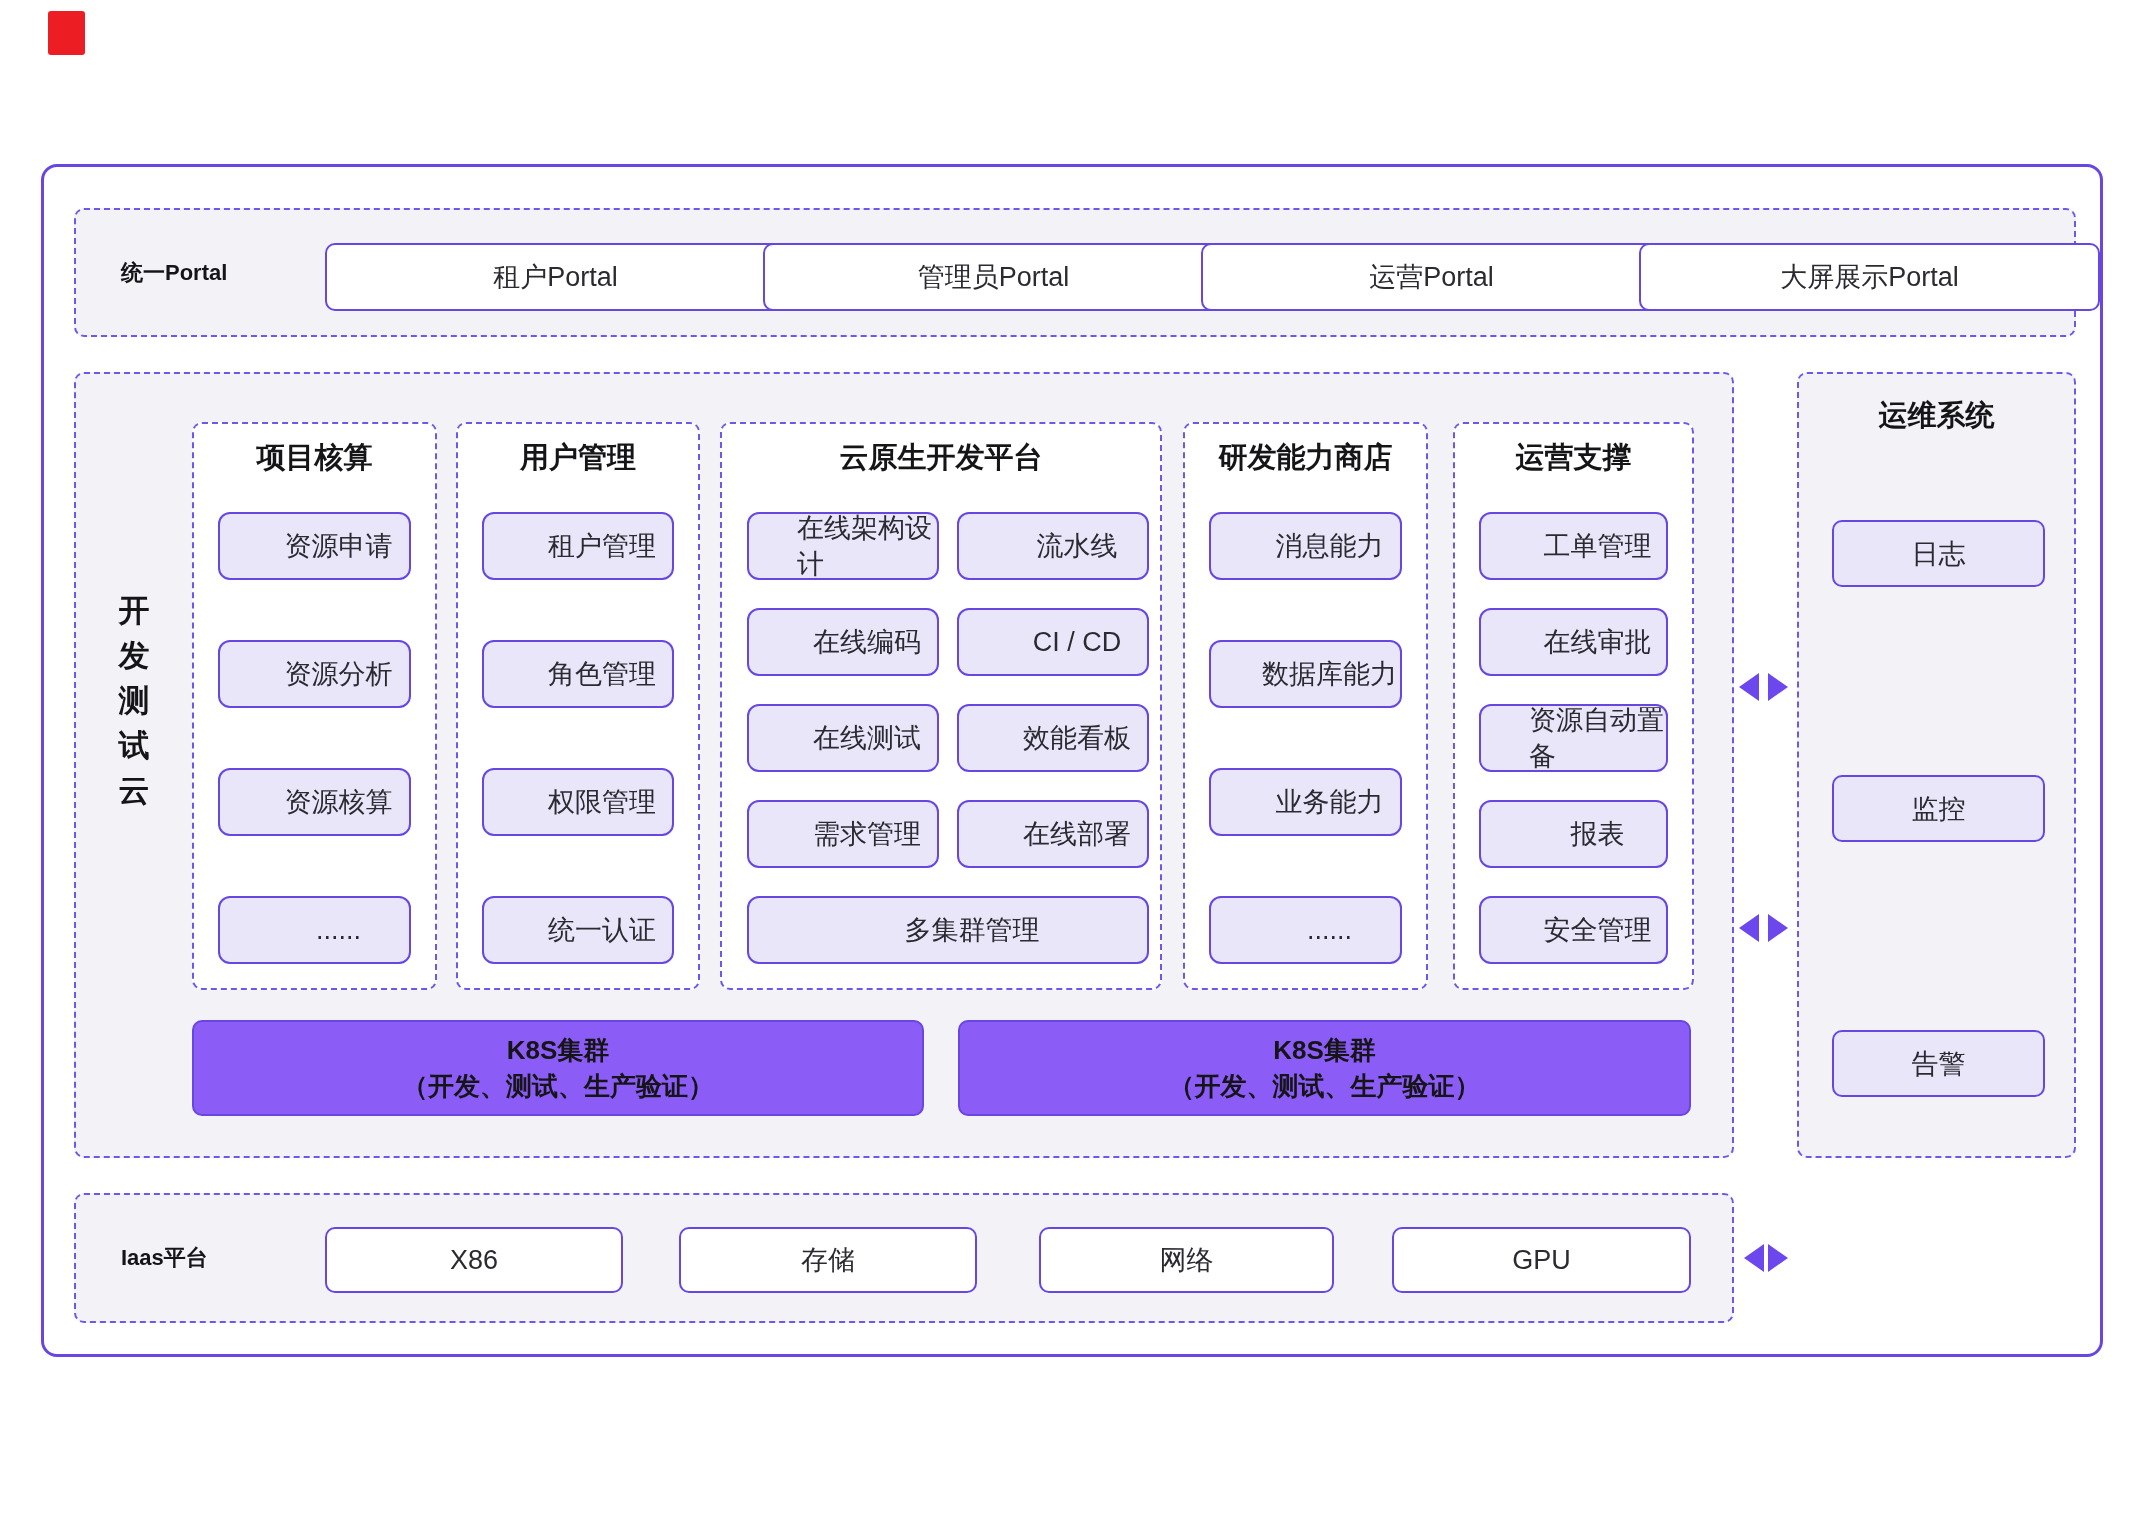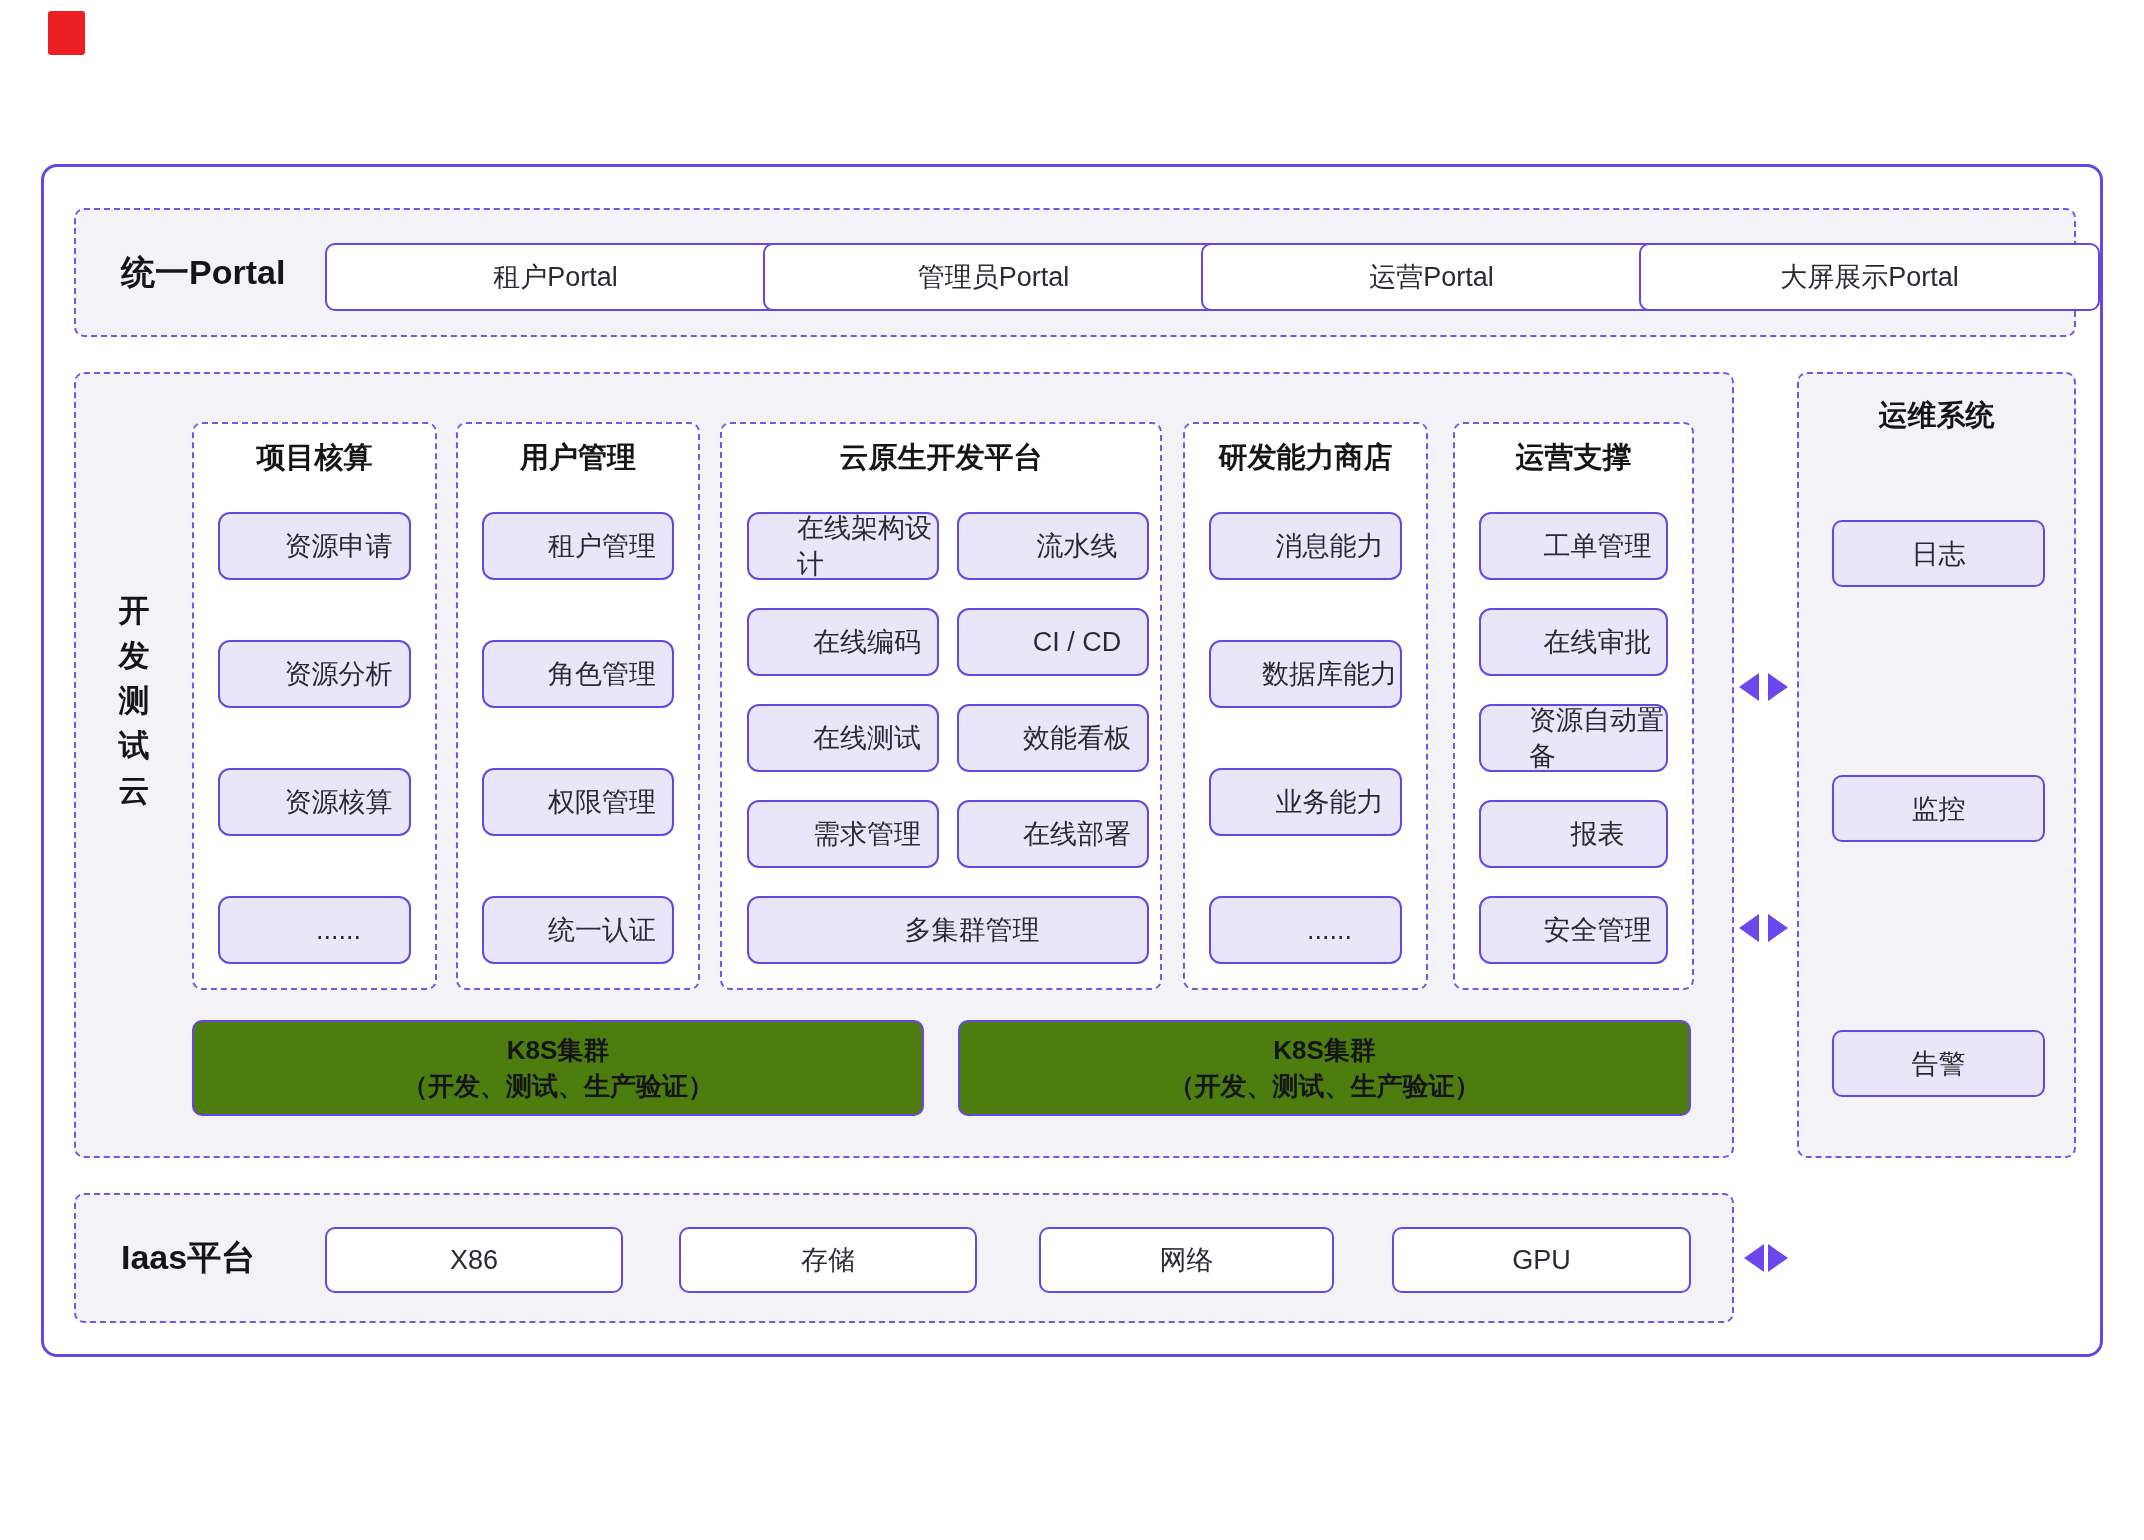--- a/index.html
+++ b/index.html
@@ -20,33 +20,33 @@
   .red-block{position:absolute;left:48px;top:11px;width:37px;height:44px;background:var(--red);border-radius:3px;}
 
   .outer{position:absolute;left:41px;top:164px;width:2062px;height:1193px;background:#fff;border:3px solid var(--purple);border-radius:16px;}
 
   .panel{position:absolute;background:var(--panel);border:2px dashed var(--purple-dash);border-radius:10px;}
   .portal-bar{left:30px;top:41px;width:2002px;height:129px;}
   .middle-box{left:30px;top:205px;width:1660px;height:786px;}
   .ops-box{left:1753px;top:205px;width:279px;height:786px;}
   .iaas-bar{left:30px;top:1026px;width:1660px;height:130px;}
 
-  .section-label{position:absolute;left:45px;top:0;height:100%;display:flex;align-items:center;font-size:34px;font-weight:bold;color:var(--txt);}
+  .section-label{position:absolute;left:45px;top:0;height:100%;display:flex;align-items:center;font-size:22px;font-weight:bold;color:var(--txt);}
 
   .white-btn{position:absolute;background:#fff;border:2px solid var(--purple);border-radius:10px;display:flex;align-items:center;justify-content:center;font-size:27px;color:var(--txt-item);}
   .portal-btn{top:33px;height:68px;width:461px;}
 
   .column{position:absolute;top:48px;height:568px;background:#fff;border:2px dashed var(--purple-dash);border-radius:10px;}
   .col-title{position:absolute;top:14px;left:0;width:100%;text-align:center;font-size:29px;font-weight:bold;color:var(--txt);}
   .chip{position:absolute;background:var(--lavender);border:2px solid var(--purple);border-radius:12px;display:flex;align-items:center;justify-content:center;font-size:27px;color:var(--txt-item);height:68px;padding-left:48px;}
   .chip.std{left:24px;width:calc(100% - 48px);}
 
   .vlabel{position:absolute;left:30px;top:220px;width:56px;display:flex;flex-direction:column;align-items:center;gap:11px;font-size:31px;font-weight:bold;color:var(--txt);line-height:1.1;}
 
-  .k8s{position:absolute;top:646px;height:96px;background:#4d7c0f;border:2px solid var(--purple);border-radius:10px;display:flex;flex-direction:column;align-items:center;justify-content:center;font-size:26px;font-weight:bold;color:var(--txt);line-height:36px;}
+  .k8s{position:absolute;top:646px;height:96px;background:#8b5cf6;border:2px solid var(--purple);border-radius:10px;display:flex;flex-direction:column;align-items:center;justify-content:center;font-size:26px;font-weight:bold;color:var(--txt);line-height:36px;}
 
   .ops-item{position:absolute;left:33px;width:213px;height:67px;background:var(--lavender);border:2px solid var(--purple);border-radius:10px;display:flex;align-items:center;justify-content:center;font-size:27px;color:var(--txt-item);}
 
   .it-box{position:absolute;left:1753px;top:1026px;width:283px;height:130px;background:var(--lavender);border:2px solid var(--purple);border-radius:10px;display:flex;align-items:center;justify-content:center;font-size:27px;color:var(--txt-item);}
 
   .iaas-btn{top:32px;height:66px;}
 
   .arrows{position:absolute;display:flex;gap:9px;}
   .arrows.tight{gap:4px;}
   .tri{width:0;height:0;border-top:14px solid transparent;border-bottom:14px solid transparent;}

